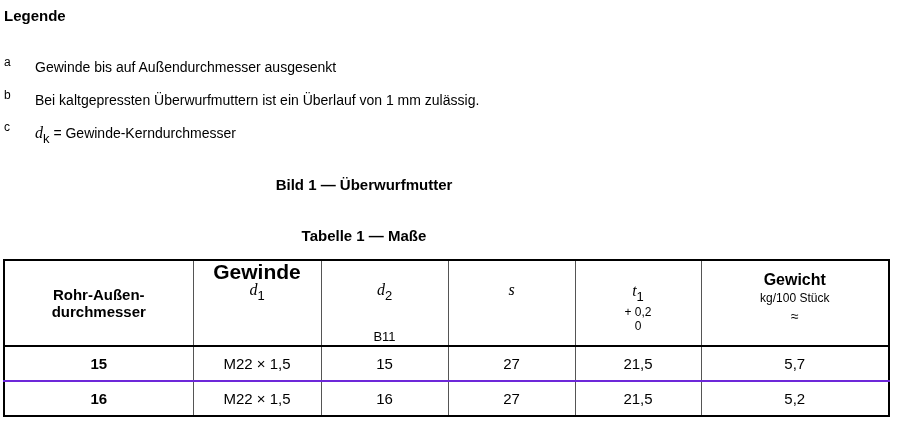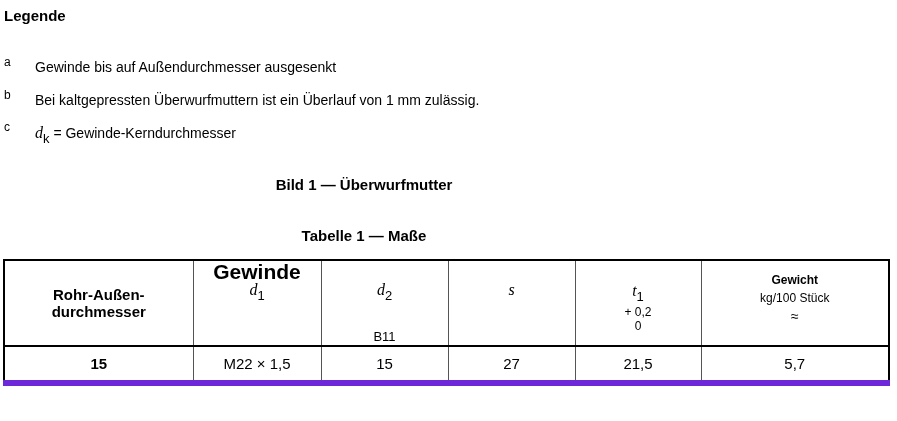--- a/index.html
+++ b/index.html
@@ -9,21 +9,21 @@
   .leg-item { position:absolute; left:0; font-size:14px; height:20px; }
   .leg-mark { position:absolute; left:4px; top:-4px; font-size:12px; }
   .leg-text { position:absolute; left:35px; top:0; white-space:nowrap; }
   .ital { font-family:"Liberation Serif", serif; font-style:italic; font-size:16px; }
   .sub { font-family:"Liberation Sans", sans-serif; font-style:normal; font-size:13px; vertical-align:-5px; }
   .caption { position:absolute; left:0; width:728px; text-align:center; font-weight:bold; font-size:15px; }
   table.maße { position:absolute; left:3px; top:259px; width:887px; border-collapse:collapse;
                border:2px solid #000; table-layout:fixed; font-size:15px; }
   table.maße td, table.maße th { border-left:1px solid #555; text-align:center; padding:0; }
   table.maße th { height:84px; vertical-align:top; font-weight:normal; border-bottom:2px solid #000; position:relative; }
-  table.maße tr.row1 td { height:33px; border-bottom:6px solid #6d28d9; }
+  table.maße tr.row1 td { height:33px; border-bottom:2px solid #6d28d9; }
   table.maße tr.row2 td { height:33px; }
   .bold { font-weight:bold; }
   .hdr-first { display:flex; align-items:center; justify-content:center; height:84px; font-weight:bold; font-size:15px; line-height:17px; }
   .hdr-stack { padding-top:2px; line-height:18px; }
   .hdr-b11 { position:absolute; bottom:1px; left:0; right:0; font-size:13px; }
   .tol { font-size:12px; line-height:14px; }
   .approx { font-size:14px; }
 </style>
 </head>
 <body>
@@ -80,28 +80,36 @@
     </th>
     <th>
       <div class="hdr-stack" style="padding-top:22px;">
         <div class="ital" style="line-height:16px;"><span>t</span><span class="sub">1</span></div>
         <div class="tol">+ 0,2</div>
         <div class="tol">0</div>
       </div>
     </th>
     <th>
       <div class="hdr-stack" style="padding-top:10px;">
-        <div class="bold" style="font-size:12px;">Gewicht</div>
+        <div class="bold" style="font-size:16px;">Gewicht</div>
         <div style="font-size:12px;">kg/100 Stück</div>
         <div class="approx">≈</div>
       </div>
     </th>
   </tr>
   <tr class="row1">
     <td style="border-left:none;" class="bold">15</td>
     <td>M22 × 1,5</td>
     <td>15</td>
     <td>27</td>
     <td>21,5</td>
     <td>5,7</td>
   </tr>
+  <tr class="row2">
+    <td style="border-left:none;" class="bold">16</td>
+    <td>M22 × 1,5</td>
+    <td>16</td>
+    <td>27</td>
+    <td>21,5</td>
+    <td>5,2</td>
+  </tr>
 </tbody>
   </table>
 
 </body></html>

